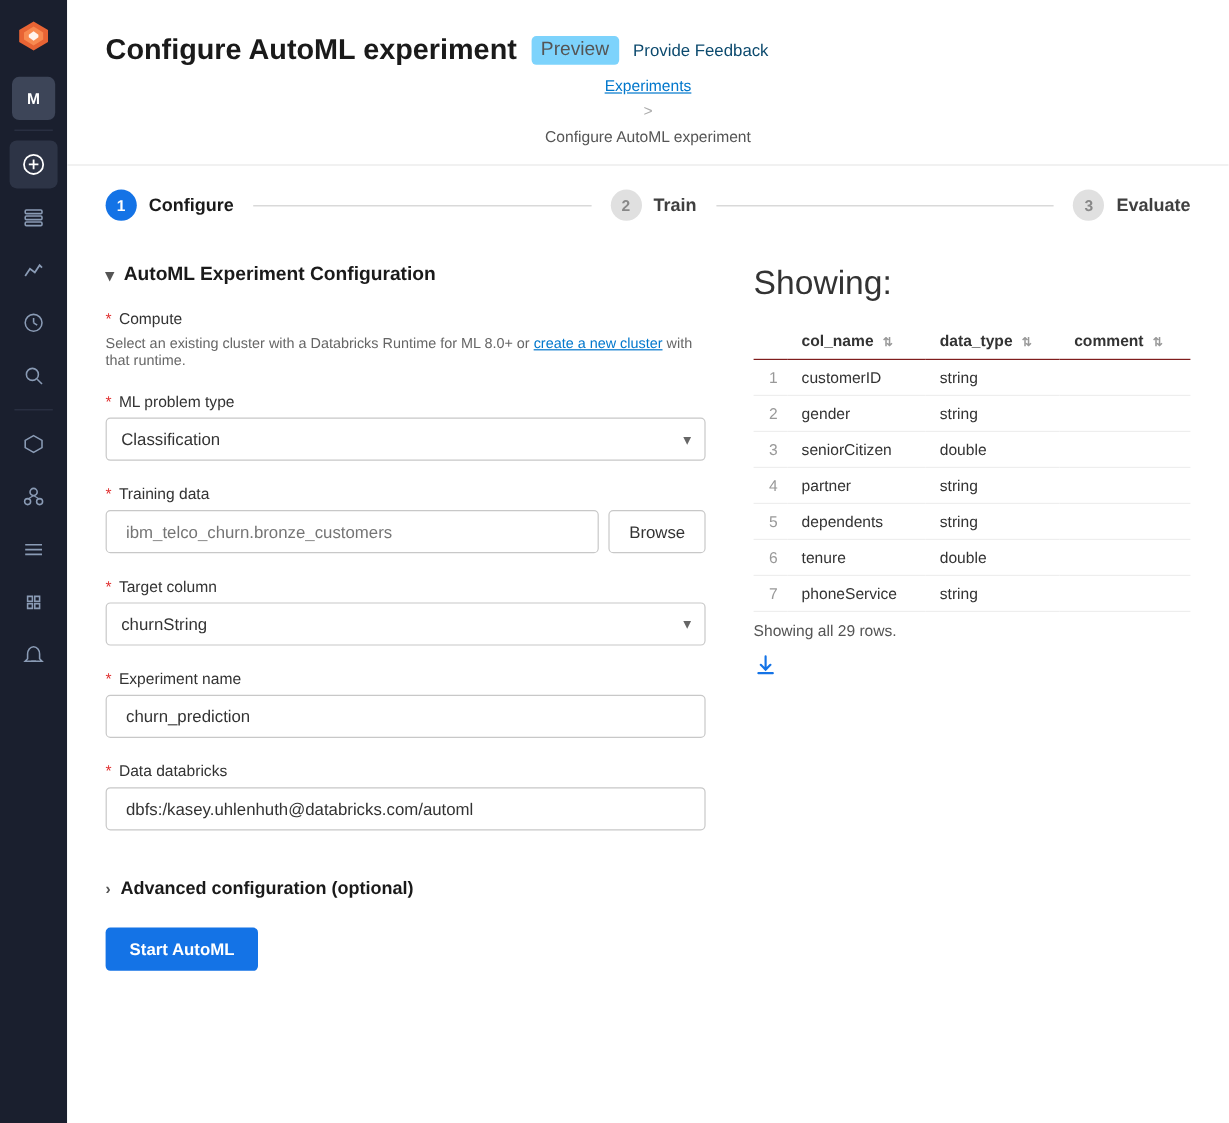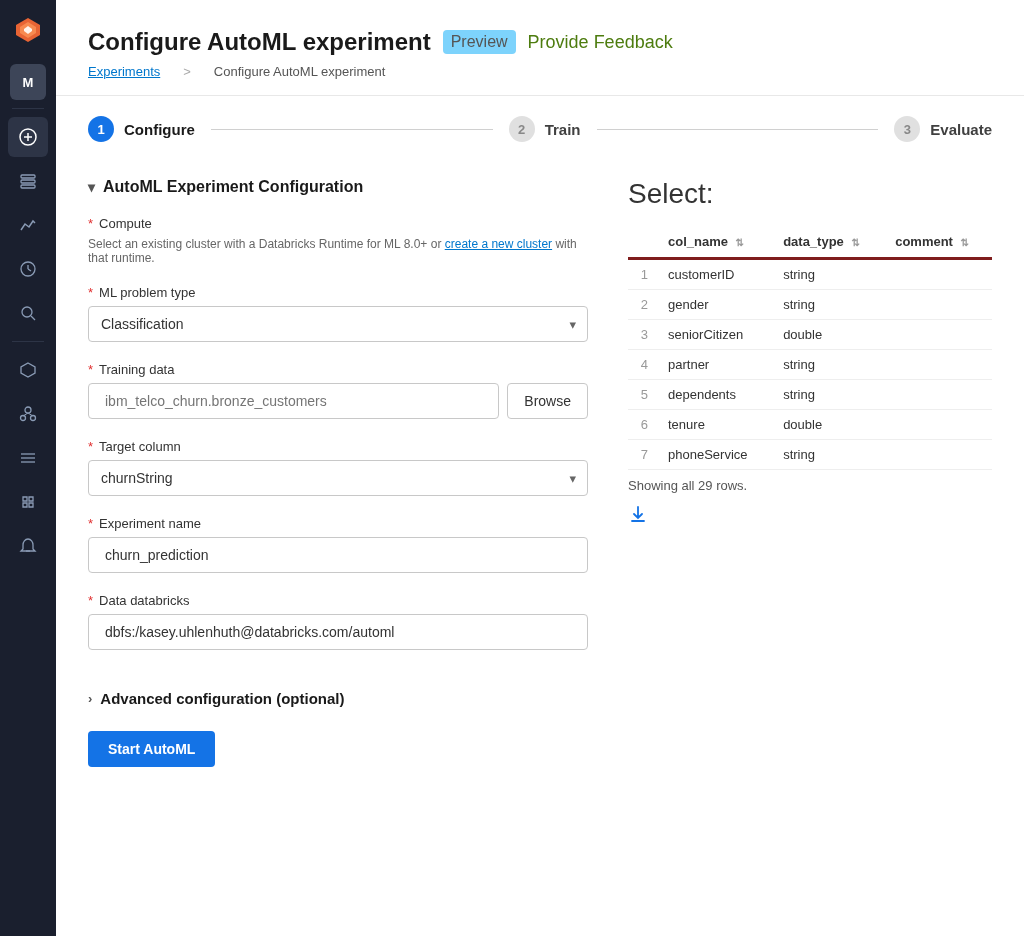--- a/index.html
+++ b/index.html
@@ -66,31 +66,32 @@
     }
     .preview-badge {
       background: #7dd3fc;
       color: #555;
       font-size: 16px;
       padding: 3px 8px;
       border-radius: 4px;
       font-weight: 400;
     }
     .feedback-link {
-      color: #4d7c0f;
-      font-size: 18px;
+      color: #0c4a6e;
+      font-size: 14px;
       text-decoration: none;
       cursor: pointer;
     }
     .breadcrumb {
       font-size: 13px;
       color: #888;
       display: flex;
       align-items: center;
-      gap: 23px;
+      gap: 6px;
+      flex-direction: column;
     }
     .breadcrumb a { color: #0077cc; text-decoration: underline; cursor: pointer; }
     .breadcrumb .sep { color: #aaa; }
     .breadcrumb .current { color: #555; }
 
     
     .stepper {
       display: flex;
       align-items: center;
       padding: 20px 32px;
@@ -282,21 +283,21 @@
 
     
     .schema-table {
       width: 100%;
       border-collapse: collapse;
       font-size: 13px;
     }
     .schema-table th {
       text-align: left;
       padding: 8px 12px;
-      border-bottom: 3px solid #7f1d1d;
+      border-bottom: 1px solid #7f1d1d;
       color: #333;
       font-weight: 600;
       background: #fff;
     }
     .schema-table th .sort-icon {
       display: inline-block;
       margin-left: 4px;
       color: #999;
       font-size: 10px;
     }
@@ -526,21 +527,21 @@
       <div class="advanced-header">
         <span class="advanced-chevron">›</span>
         <span>Advanced configuration (optional)</span>
       </div>
 
       
       <button class="start-btn">Start AutoML</button>
     </div>
 
     <div class="right-panel">
-      <div class="schema-title">Select:</div>
+      <div class="schema-title">Showing:</div>
 
       <table class="schema-table">
         <thead>
           <tr>
             <th></th>
             <th>
               <span>col_name</span>
               <span class="sort-icon">⇅</span>
             </th>
             <th>

